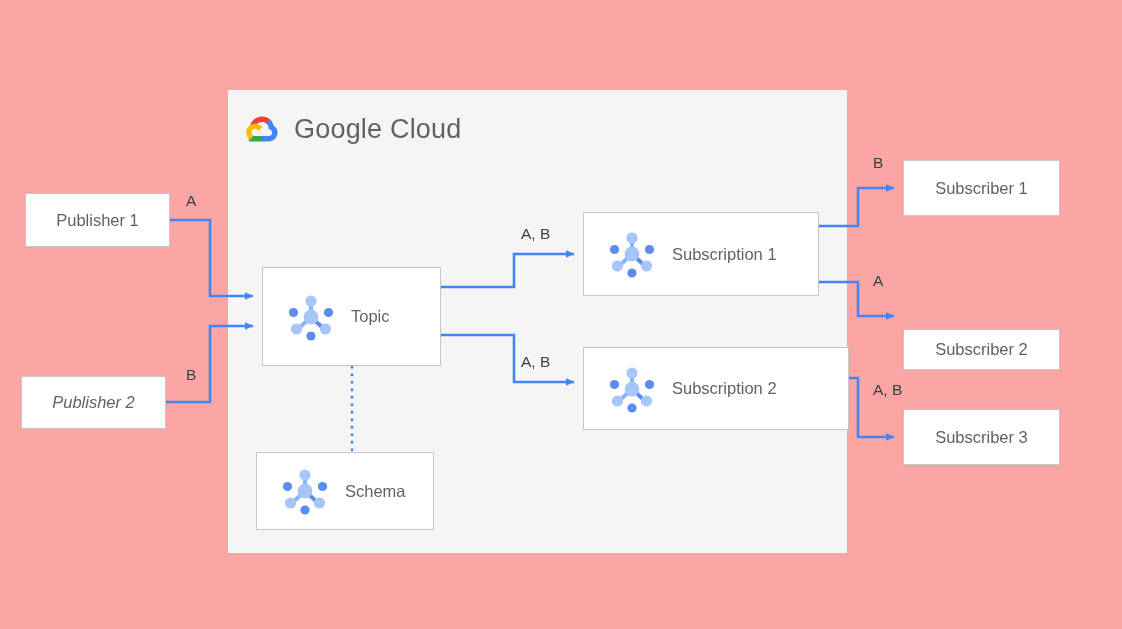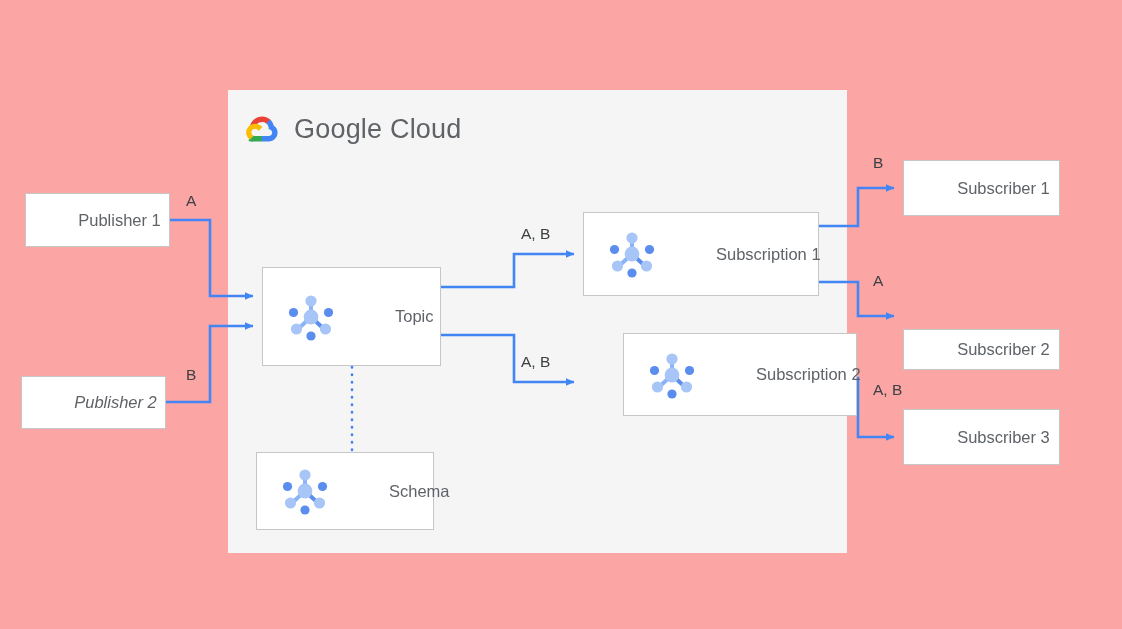--- a/index.html
+++ b/index.html
@@ -54,21 +54,20 @@
 
   .node-box {
     position: absolute;
     box-sizing: border-box;
     background: #ffffff;
     border: 1px solid #c6c6c6;
     display: flex;
     align-items: center;
     color: #5f6368;
     font-size: 16.5px;
-    padding-left: 44px;
   }
   .node-box.centered {
     justify-content: center;
   }
   .node-box .node-label {
     white-space: nowrap;
   }
   .node-box.with-icon .node-icon {
     position: absolute;
     left: 22px;
@@ -206,21 +205,21 @@
       <circle cx="26" cy="10" r="5.6" fill="#A7C5F7"></circle>
       <circle cx="11.5" cy="38" r="5.6" fill="#A7C5F7"></circle>
       <circle cx="40.5" cy="38" r="5.6" fill="#A7C5F7"></circle>
       <circle cx="8.5" cy="21.5" r="4.6" fill="#5B8DEF"></circle>
       <circle cx="43.5" cy="21.5" r="4.6" fill="#5B8DEF"></circle>
       <circle cx="26" cy="45" r="4.6" fill="#5B8DEF"></circle>
     </svg>
     <span class="node-label">Subscription 1</span>
   </div>
 
-  <div class="node-box with-icon" style="left:583px; top:333px; width:234px; height:83px;margin-left:40px;">
+  <div class="node-box with-icon" style="left:583px; top:347px; width:266px; height:83px;">
     <svg class="node-icon" viewBox="0 0 52 52">
       <line x1="26" y1="26" x2="26" y2="11" stroke="#8AB4F8" stroke-width="4"></line>
       <line x1="26" y1="26" x2="13" y2="38" stroke="#8AB4F8" stroke-width="4"></line>
       <line x1="26" y1="26" x2="39" y2="38" stroke="#5B8DEF" stroke-width="4"></line>
       <circle cx="26" cy="26" r="7.4" fill="#A7C5F7"></circle>
       <circle cx="26" cy="10" r="5.6" fill="#A7C5F7"></circle>
       <circle cx="11.5" cy="38" r="5.6" fill="#A7C5F7"></circle>
       <circle cx="40.5" cy="38" r="5.6" fill="#A7C5F7"></circle>
       <circle cx="8.5" cy="21.5" r="4.6" fill="#5B8DEF"></circle>
       <circle cx="43.5" cy="21.5" r="4.6" fill="#5B8DEF"></circle>

